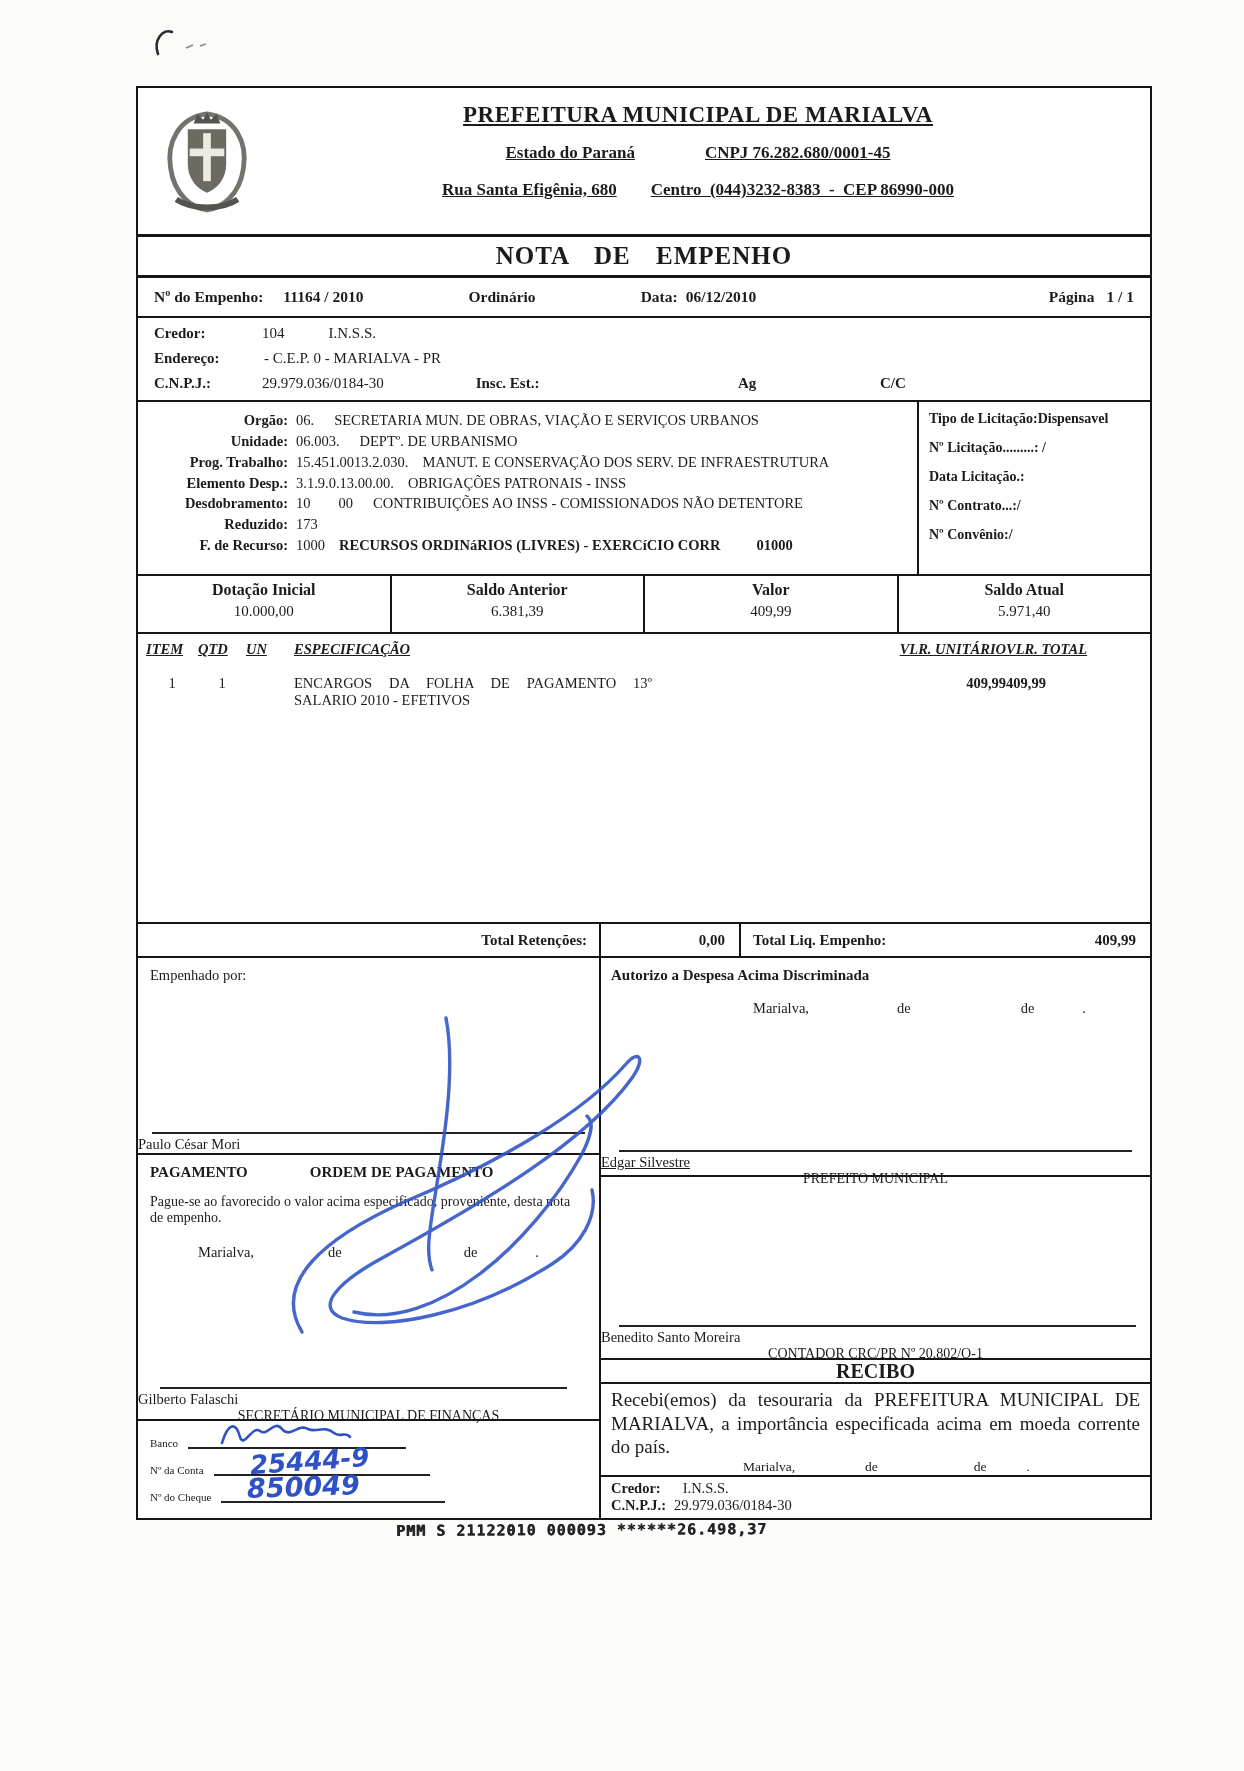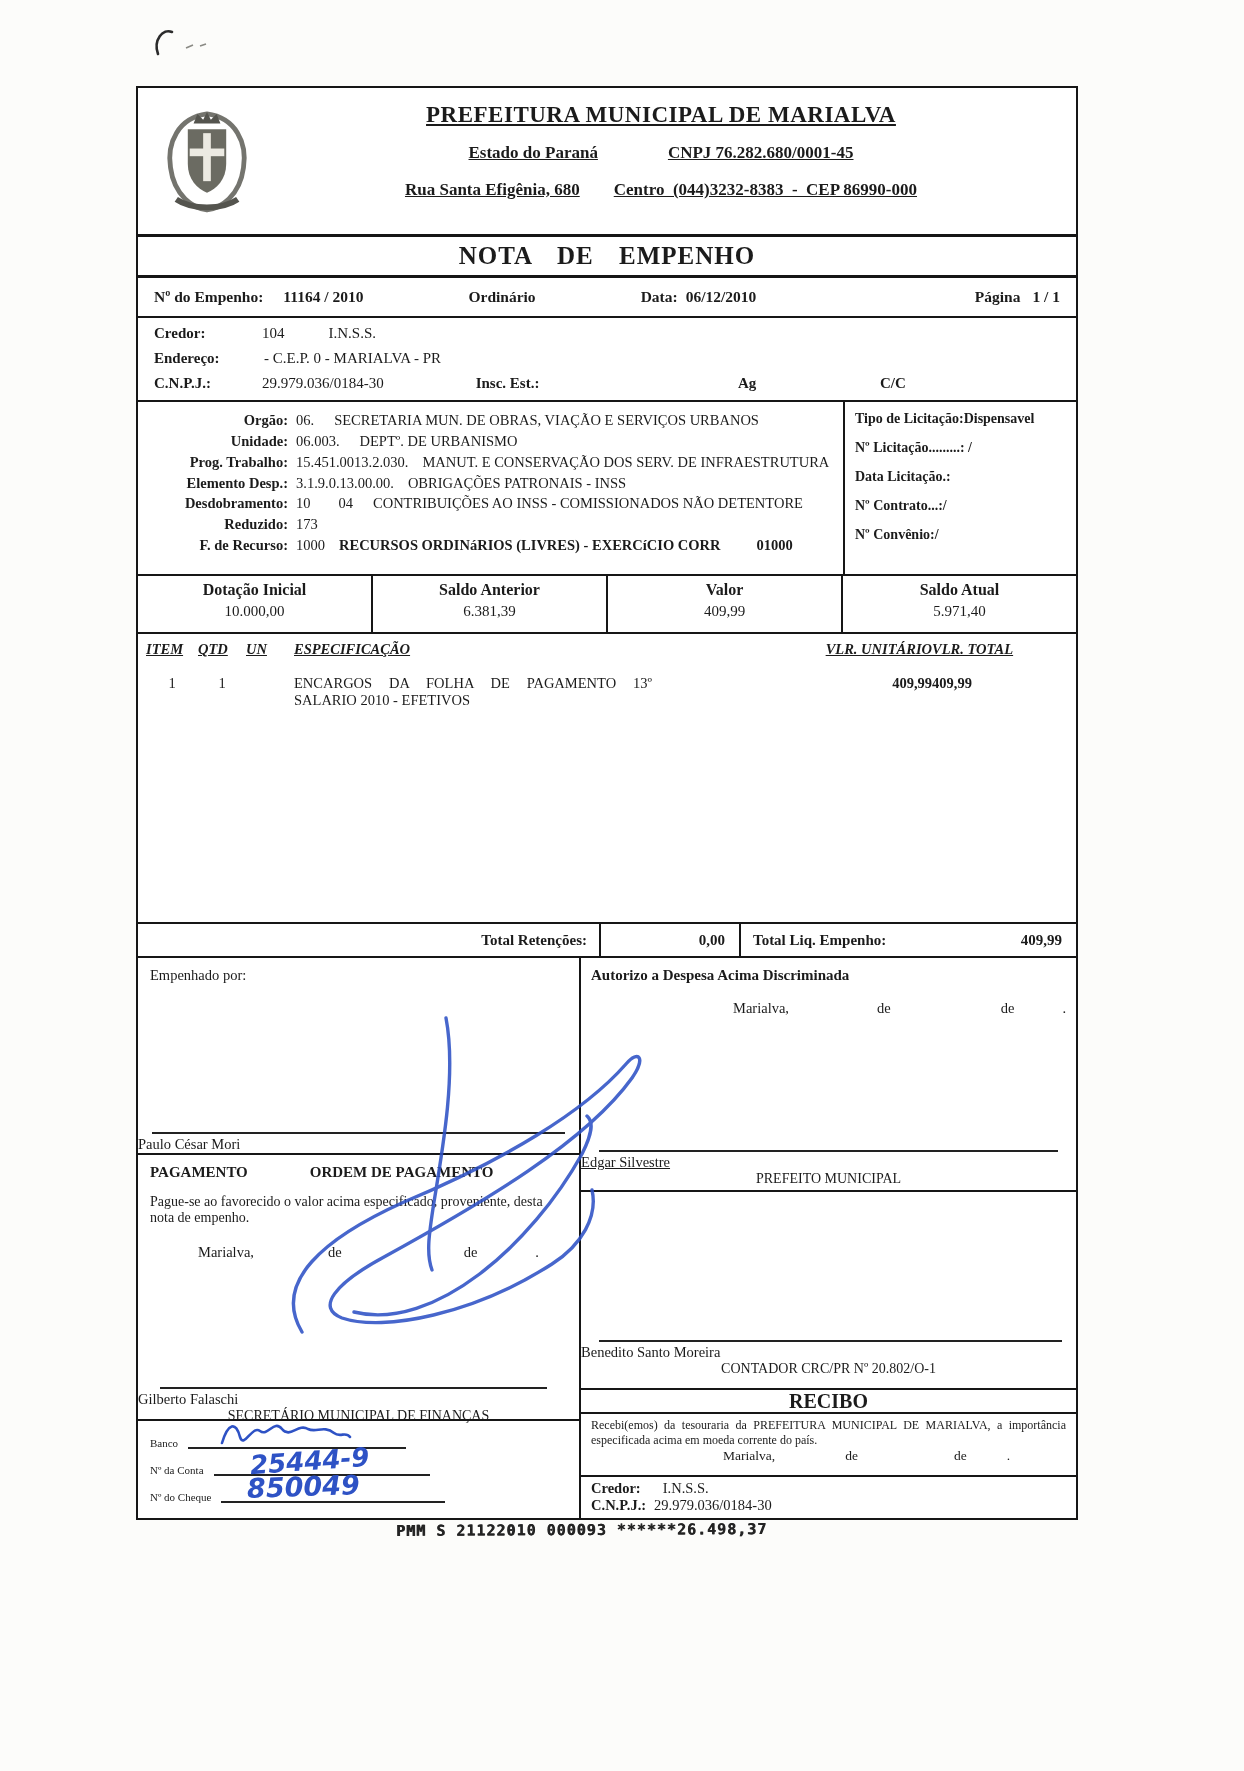--- a/index.html
+++ b/index.html
@@ -1,19 +1,19 @@
 <!DOCTYPE html>
 <html><head>
 <meta charset="utf-8">
 <style>
   * { box-sizing: border-box; margin: 0; padding: 0; }
   body { background:#eceae6; font-family:"Liberation Serif", serif; }
   .page { position:relative; width:1244px; height:1771px; background:#fcfcfa; margin:0 auto;
           color:#1b1b1b; overflow:hidden; }
-  .frame { position:absolute; left:136px; top:86px; width:942px; height:1434px;
+  .frame { position:absolute; left:136px; top:86px; width:1016px; height:1434px;
            border:2px solid #161616; background:#fff; }
   .u { text-decoration:underline; white-space:pre; }
   .b { font-weight:bold; }
 
   
   .header { height:146px; display:flex; }
   .logo { width:138px; display:flex; align-items:center; justify-content:center; }
   .header-text { flex:1; text-align:center; padding:14px 30px 0 0; }
   .h-title { font-size:23px; font-weight:bold; letter-spacing:.5px; }
   .h-line2 { margin-top:15px; font-size:17px; font-weight:bold; display:flex; justify-content:center; gap:70px; }
@@ -127,21 +127,21 @@
   .at-sigcargo { position:absolute; top:213px; left:0; right:0; }
 
   .contador-box { height:198px; border-bottom:2px solid #161616; position:relative; }
   .ct-sigline { position:absolute; top:148px; left:18px; right:14px; }
   .ct-signame { position:absolute; top:152px; left:0; right:0; }
   .ct-sigcargo { position:absolute; top:169px; left:0; right:0; }
 
   .recibo-box { flex:1; display:flex; flex-direction:column; }
   .recibo-title { height:24px; border-bottom:2px solid #161616; text-align:center;
                   font-weight:bold; font-size:20px; line-height:22px; }
-  .recibo-text { padding:4px 10px 0; font-size:12px; line-height:1.22; text-align:justify; }
+  .recibo-text { padding:4px 10px 0; font-size:19px; line-height:1.22; text-align:justify; }
   .rc-city { font-size:13.5px; margin-top:1px; }
   .rc-city .w1 { margin-left:142px; } .rc-city .w2 { margin-left:70px; }
   .rc-city .w3 { margin-left:96px; } .rc-city .w4 { margin-left:40px; }
   .recibo-credor { border-top:2px solid #161616; margin-top:auto; padding:3px 10px 4px; font-size:14.5px; }
   .rc-line { display:flex; }
   .rc-l { font-weight:bold; }
   .rc-v1 { margin-left:22px; } .rc-v2 { margin-left:8px; }
 
   .ink-overlay { position:absolute; left:232px; top:1002px; width:436px; height:348px;
                  z-index:5; pointer-events:none; }
@@ -239,21 +239,21 @@
           <span class="c-desc3">MANUT. E CONSERVAÇÃO DOS SERV. DE INFRAESTRUTURA</span>
         </div>
         <div class="c-row">
           <span class="c-label">Elemento Desp.:</span>
           <span class="c-code">3.1.9.0.13.00.00.</span>
           <span class="c-desc3">OBRIGAÇÕES PATRONAIS - INSS</span>
         </div>
         <div class="c-row">
           <span class="c-label">Desdobramento:</span>
           <span class="c-code">10</span>
-          <span class="c-code2">04</span>
+          <span class="c-code2">00</span>
           <span class="c-desc">CONTRIBUIÇÕES AO INSS - COMISSIONADOS NÃO DETENTORE</span>
         </div>
         <div class="c-row">
           <span class="c-label">Reduzido:</span>
           <span class="c-code">173</span>
         </div>
         <div class="c-row">
           <span class="c-label">F. de Recurso:</span>
           <span class="c-code">1000</span>
           <span class="c-desc3 b">RECURSOS ORDINáRIOS (LIVRES) - EXERCíCIO CORR</span>

